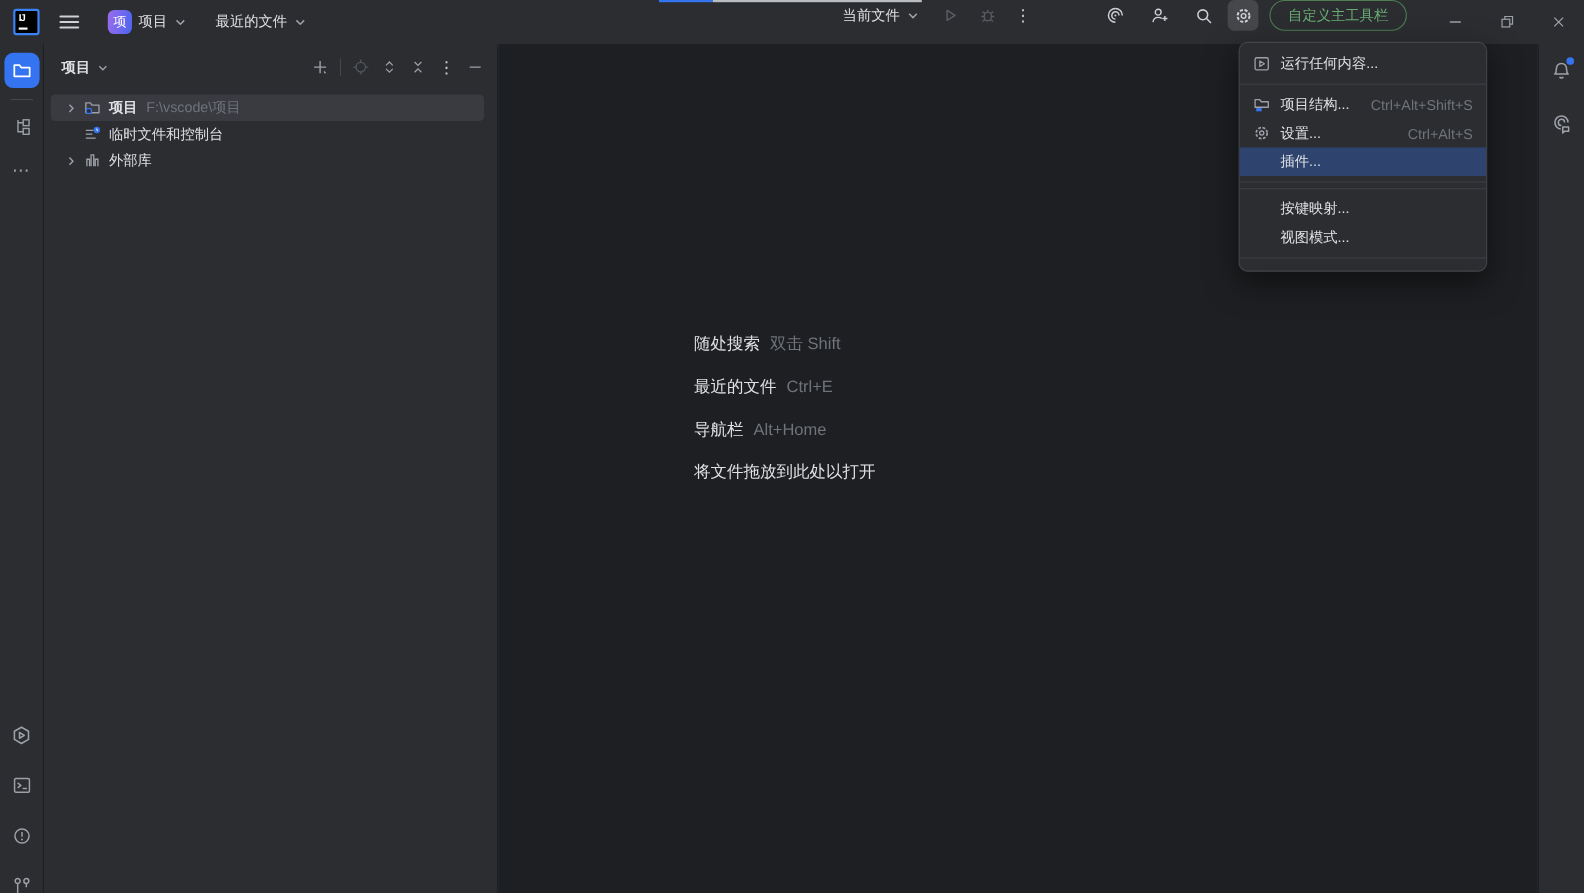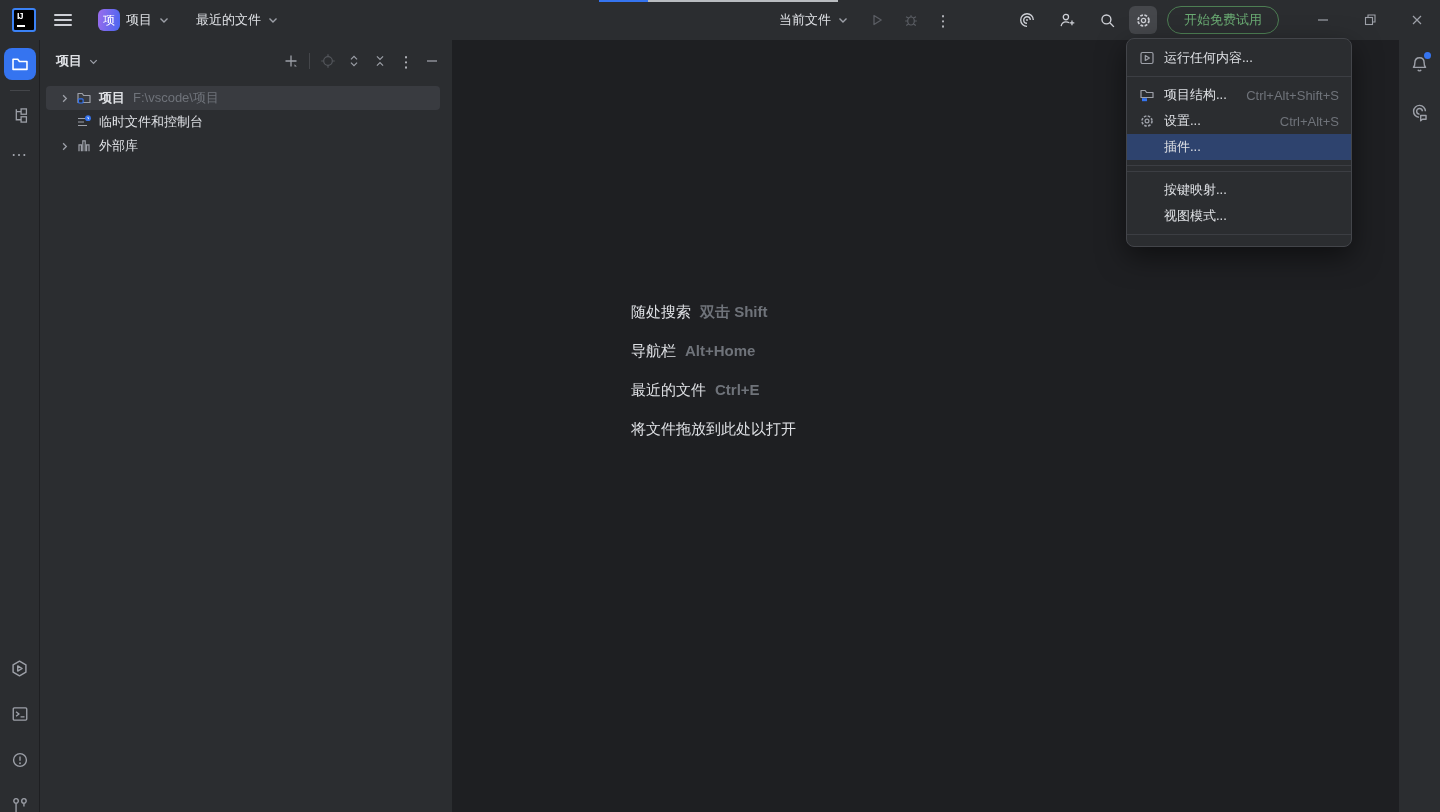--- a/index.html
+++ b/index.html
@@ -12,21 +12,21 @@
   .tb-left { display:flex; align-items:center; gap:10px; padding-left:12px; }
   .logo { position:relative; width:24px; height:24px; background:#000; border:2px solid #3B82F6; border-radius:3px; flex:0 0 auto; }
   .logo .lt { position:absolute; top:1px; left:3px; color:#fff; font-size:9px; font-weight:bold; letter-spacing:-1px; }
   .logo .lu { position:absolute; left:3px; bottom:3px; width:8px; height:2px; background:#fff; }
   .burger { display:flex; flex-direction:column; gap:3px; width:18px; margin:0 8px; }
   .burger span { height:2px; background:#CED0D6; border-radius:1px; }
   .tb-widget { display:flex; align-items:center; gap:6px; padding:5px 8px; border-radius:6px; color:#DFE1E5; cursor:default; }
   .badge { width:22px; height:22px; border-radius:6px; background:linear-gradient(100deg,#9B6CEC,#4A66F0);
            color:#fff; font-size:12px; display:flex; align-items:center; justify-content:center; }
   .chev { color:#9DA0A8; display:flex; }
-  .tb-right { margin-left:auto; display:flex; align-items:center; }
+  .tb-right { margin-left:auto; display:flex; align-items:flex-start; }
   .tb-iconbtn { width:28px; height:28px; border-radius:6px; display:flex; align-items:center; justify-content:center; color:#CED0D6; }
   .tb-iconbtn.dim { color:#5A5D63; }
   .tb-iconbtn.active { background:#45474B; }
   .kebab { font-size:15px; color:#CED0D6; line-height:1; }
   .trial { display:flex; align-items:center; height:28px; padding:0 16px; margin:0 20px 0 10px;
            border:1px solid #4D7E53; border-radius:14px; color:#6AAB73; background:transparent; font-size:13px; }
   .winbtn { width:47px; height:40px; display:flex; align-items:center; justify-content:center; color:#9DA0A8; }
   .progress-a { position:absolute; left:599px; top:0; width:49px; height:2px; background:#3574F0; }
   .progress-b { position:absolute; left:648px; top:0; width:190px; height:2px; background:#B9BCC0; }
 
@@ -54,21 +54,21 @@
   .t-chev { width:16px; display:flex; justify-content:center; color:#9DA0A8; flex:0 0 auto; }
   .t-ico { width:16px; height:16px; margin:0 7px 0 4px; display:flex; color:#9DA0A8; flex:0 0 auto; }
   .t-label { color:#DFE1E5; }
   .t-label.b { font-weight:bold; }
   .t-path { margin-left:8px; color:#6F737A; }
 
   .editor { position:relative; flex:1; background:#1E1F22; }
   .hints { position:absolute; left:178px; top:263px; }
   .hintrow { display:flex; align-items:baseline; height:39px; font-size:15px; }
   .h-label { color:#DFE1E5; }
-  .h-keys { color:#6F737A; margin-left:9px;font-weight:bold; }
+  .h-keys { color:#6F737A; margin-left:9px; }
 
   .rightbar { width:42px; background:#2B2D30; border-left:1px solid #1E1F22;
               display:flex; flex-direction:column; align-items:center; padding-top:10px; gap:20px; }
   .rb-ico { position:relative; width:28px; height:28px; display:flex; align-items:center; justify-content:center; color:#9DA0A8; }
   .rb-dot { position:absolute; top:2px; right:3px; width:7px; height:7px; border-radius:50%; background:#3574F0; }
 
   
   .menu { position:absolute; left:1126px; top:38px; width:226px; background:#2B2D30;
           border:1px solid #43454A; border-radius:8px; box-shadow:0 10px 28px rgba(0,0,0,.5);
           padding:6px 0; z-index:50; }
@@ -179,21 +179,21 @@
         </span>
       </div>
       <div class="tb-iconbtn active" style="margin-left:8px;">
         <span>
           <svg width="17" height="17" viewBox="0 0 16 16" fill="none" stroke="currentColor">
               <circle cx="8" cy="8" r="5.1" stroke-width="1.7" stroke-dasharray="2.6 1.45"></circle>
               <circle cx="8" cy="8" r="2" stroke-width="1.2"></circle>
             </svg>
         </span>
       </div>
-      <button class="trial">开始免费试用</button>
+      <button class="trial">自定义主工具栏</button>
 
       <div class="winbtn">
         <span>
           <svg width="14" height="14" viewBox="0 0 14 14" stroke="currentColor" stroke-width="1.2">
               <path d="M2 7h10"></path>
             </svg>
         </span>
       </div>
       <div class="winbtn">
         <span>
@@ -371,26 +371,26 @@
       </div>
     </aside>
 
     <main class="editor">
       <div class="hints">
         <div class="hintrow">
           <span class="h-label">随处搜索</span>
           <span class="h-keys">双击 Shift</span>
         </div>
         <div class="hintrow">
+          <span class="h-label">最近的文件</span>
+          <span class="h-keys">Ctrl+E</span>
+        </div>
+        <div class="hintrow">
           <span class="h-label">导航栏</span>
           <span class="h-keys">Alt+Home</span>
-        </div>
-        <div class="hintrow">
-          <span class="h-label">最近的文件</span>
-          <span class="h-keys">Ctrl+E</span>
         </div>
         <div class="hintrow">
           <span class="h-label">将文件拖放到此处以打开</span>
         </div>
       </div>
     </main>
 
     <nav class="rightbar">
       <div class="rb-ico">
         <span>

